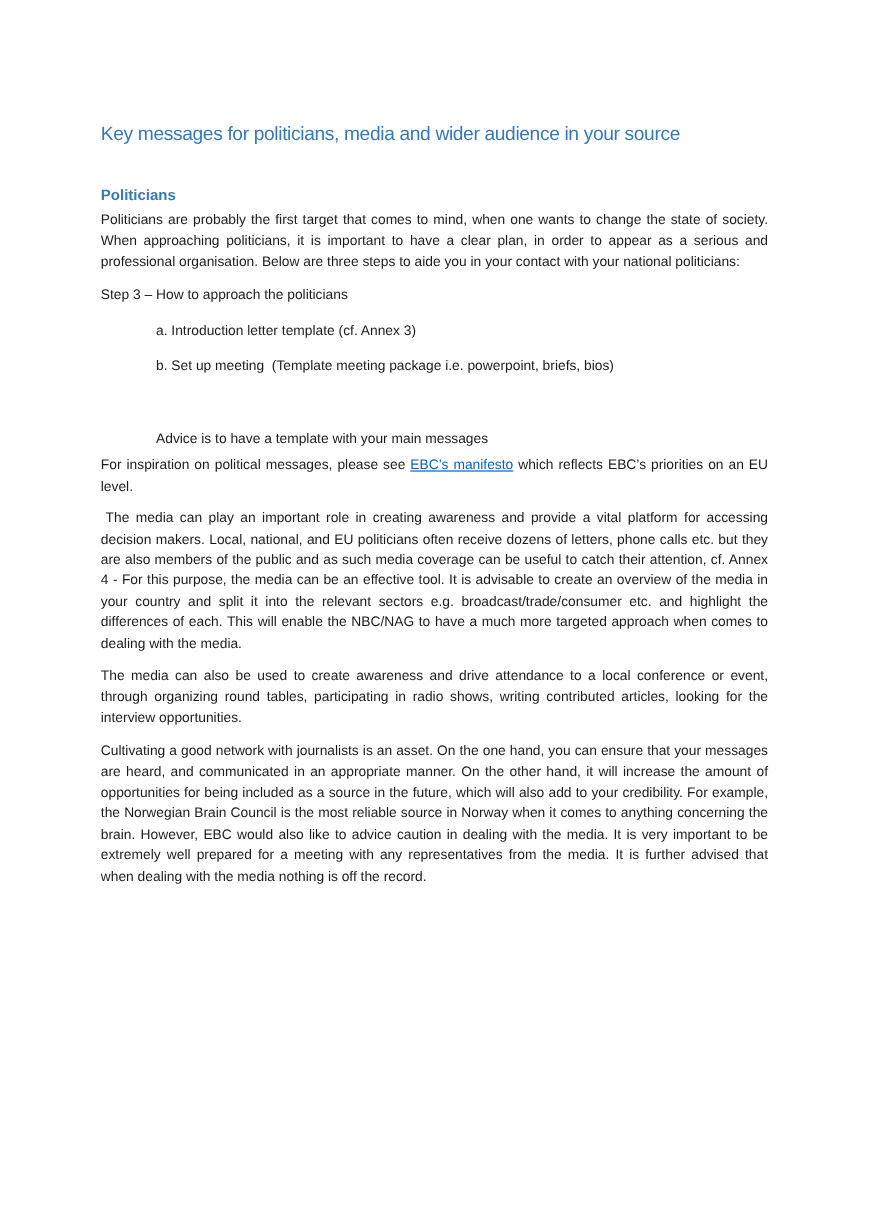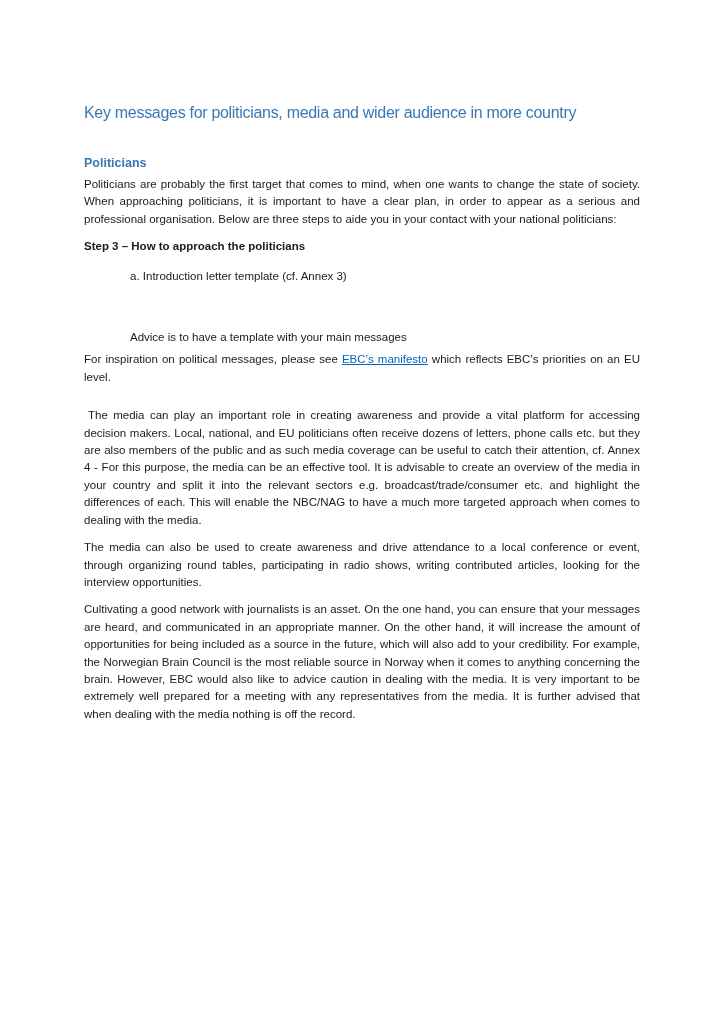--- a/index.html
+++ b/index.html
@@ -43,46 +43,47 @@
     line-height: 17.4px;
     color: #1b1b1b;
   }
   p.just { text-align: justify; }
   p.sub-item {
     margin: 0 0 11.5px 0;
     padding-left: 46px;
   }
   p.sub-item-last { margin-bottom: 5px; margin-top: 44px; }
   p.step { margin-bottom: 9px; }
-  p.step3 { margin-bottom: 12px; font-weight: bold; }
+  p.step3 { margin-bottom: 12px; }
   p.indent1 { text-indent: 4px; }
-  p.insp { margin-bottom: 21px; }
+  p.insp { margin-bottom: 9px; }
   .doc-link {
     color: #0563c1;
     text-decoration: underline;
     cursor: pointer;
   }
 </style>
 </head>
 <body>
 
 <div class="page">
 
-  <h1 class="doc-title">Key messages for politicians, media and wider audience in more country</h1>
+  <h1 class="doc-title">Key messages for politicians, media and wider audience in your source</h1>
 
   <h2 class="section-heading">Politicians</h2>
 
   <p class="body just">Politicians are probably the first target that comes to mind, when one wants to change the state of society. When approaching politicians, it is important to have a clear plan, in order to appear as a serious and professional organisation. Below are three steps to aide you in your contact with your national politicians:</p>
 
 
 
   <p class="body step3">Step 3 – How to approach the politicians</p>
 
   <p class="body sub-item">a. Introduction letter template (cf. Annex 3)</p>
 
+  <p class="body sub-item">b. Set up meeting&nbsp; (Template meeting package i.e. powerpoint, briefs, bios)</p>
 
 
   <p class="body sub-item sub-item-last">Advice is to have a template with your main messages</p>
 
   <p class="body just insp"><span>For inspiration on political messages, please see </span><a class="doc-link">EBC’s manifesto</a><span> which reflects EBC’s priorities on an EU level.</span></p>
 
 
   <p class="body just indent1">The media can play an important role in creating awareness and provide a vital platform for accessing decision makers. Local, national, and EU politicians often receive dozens of letters, phone calls etc. but they are also members of the public and as such media coverage can be useful to catch their attention, cf. Annex 4 - For this purpose, the media can be an effective tool. It is advisable to create an overview of the media in your country and split it into the relevant sectors e.g. broadcast/trade/consumer etc. and highlight the differences of each. This will enable the NBC/NAG to have a much more targeted approach when comes to dealing with the media.</p>
 
   <p class="body just">The media can also be used to create awareness and drive attendance to a local conference or event, through organizing round tables, participating in radio shows, writing contributed articles, looking for the interview opportunities.</p>

